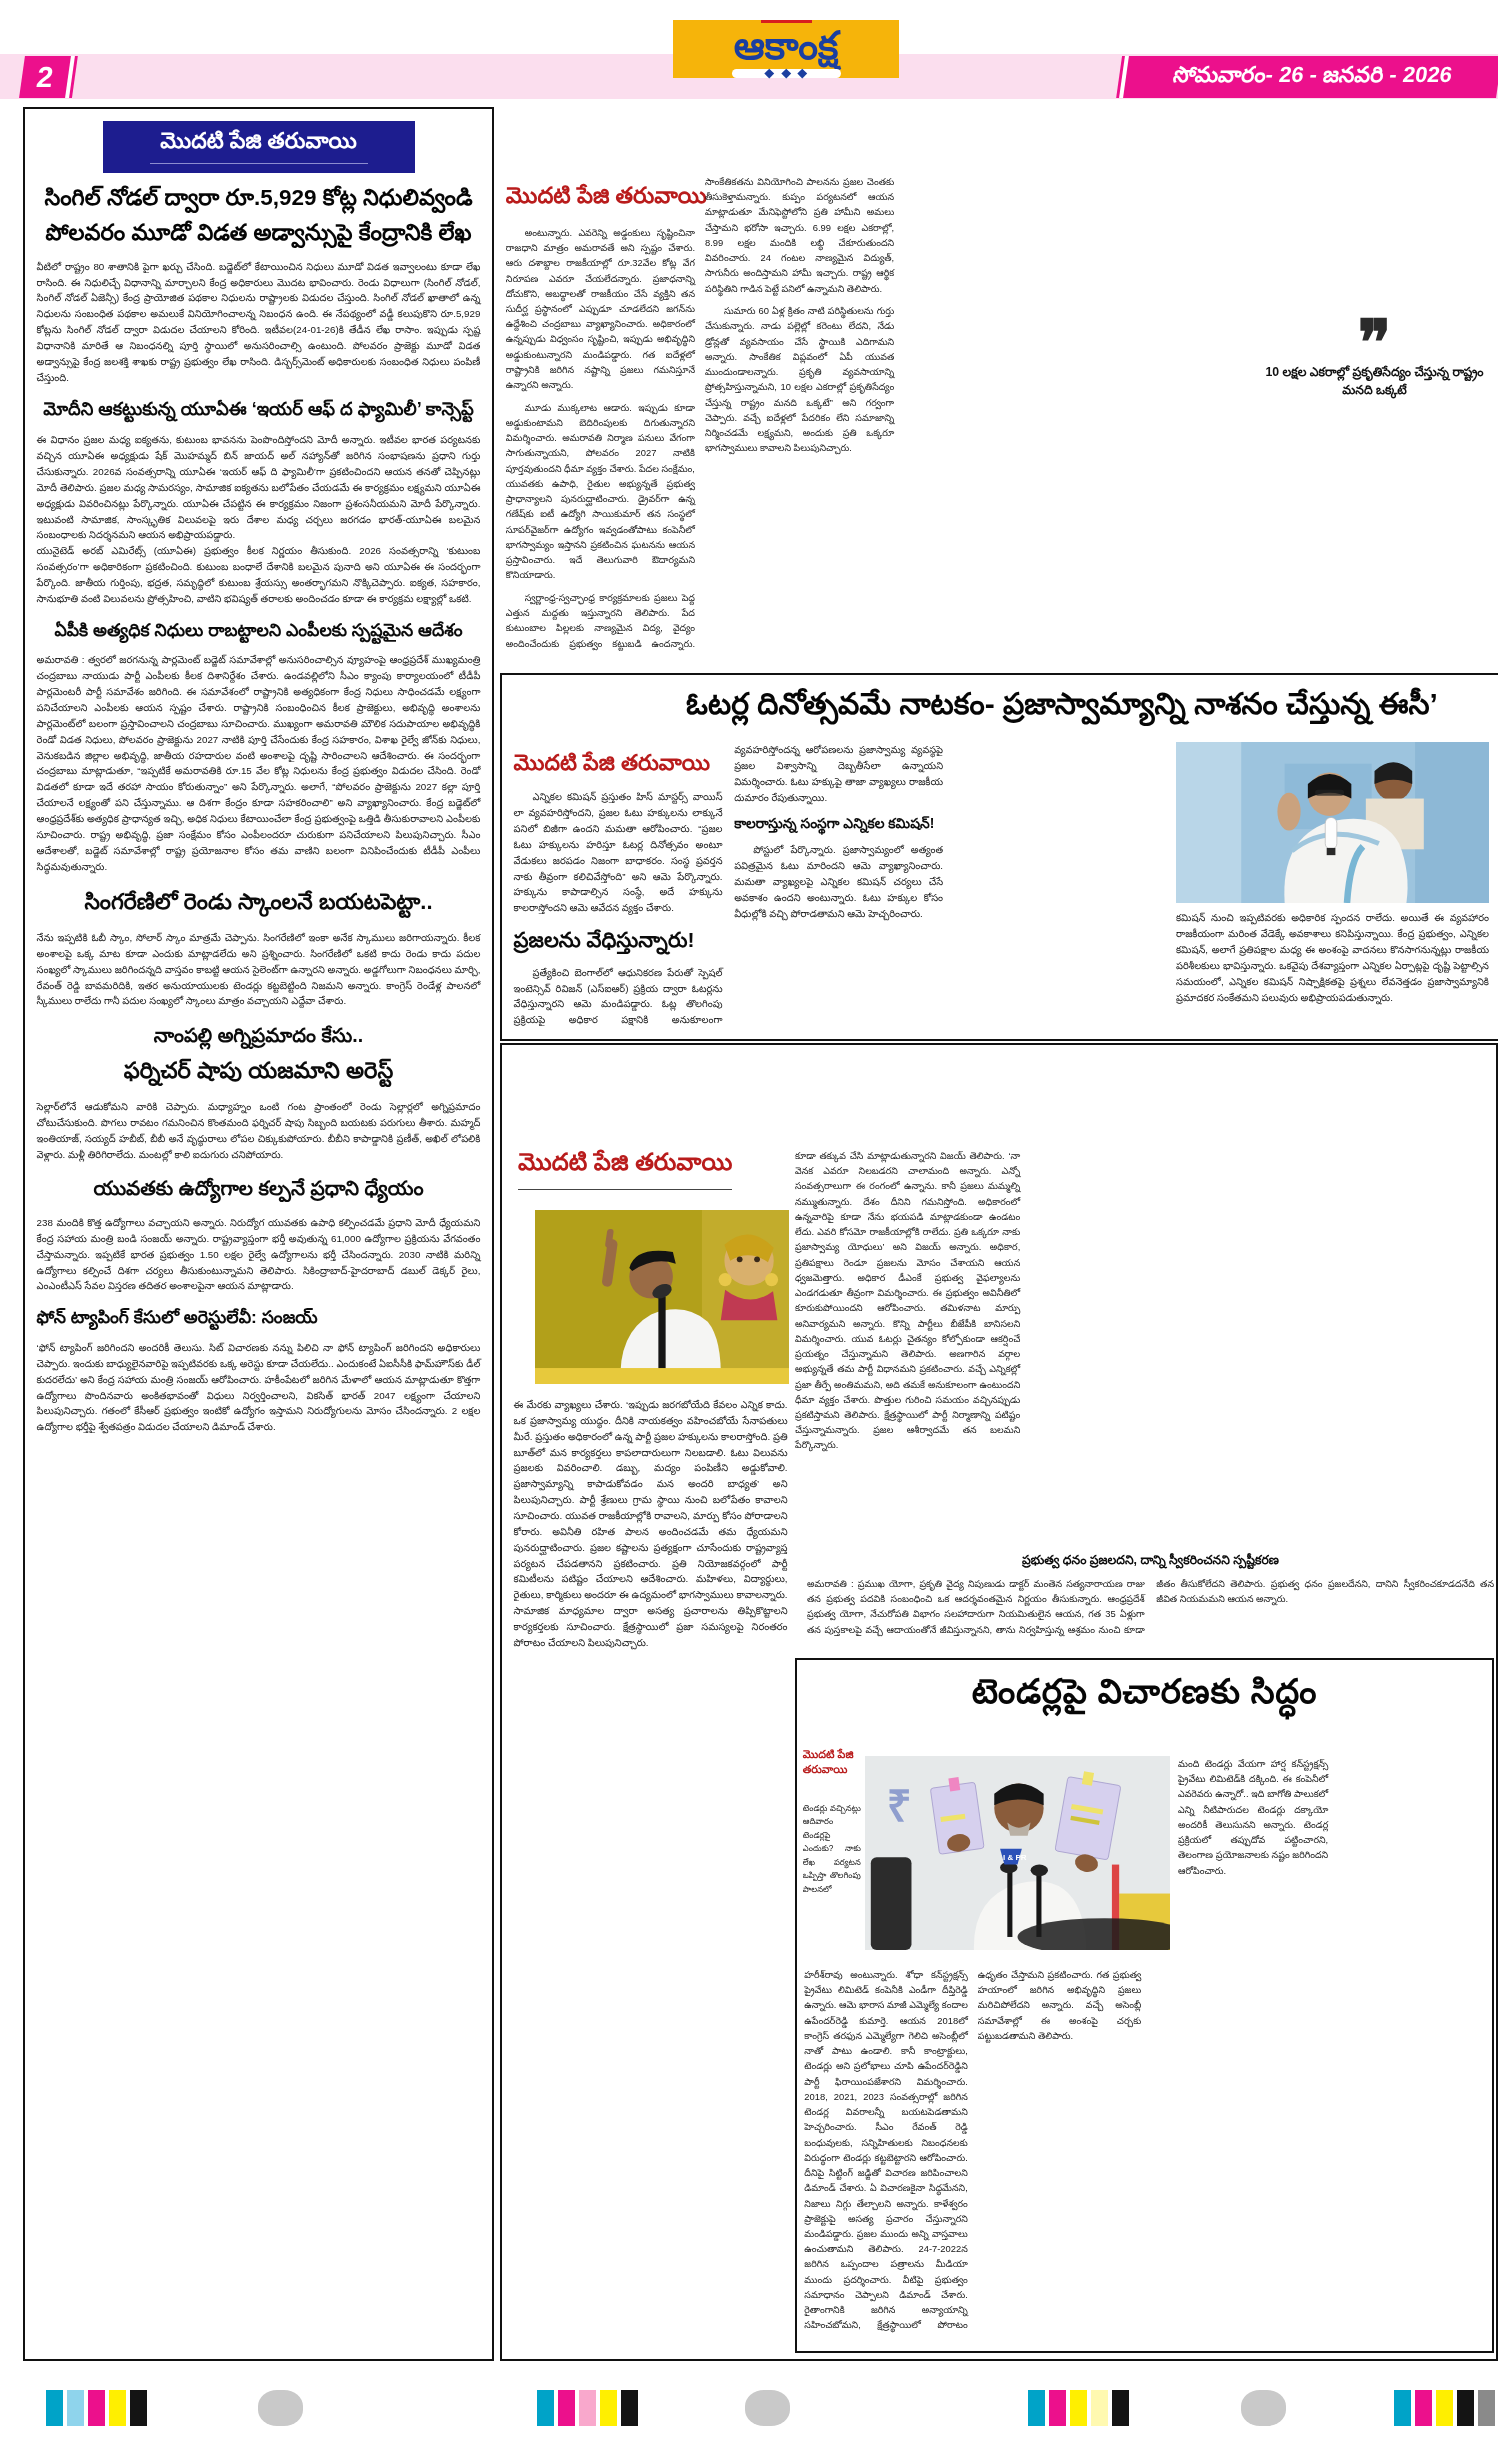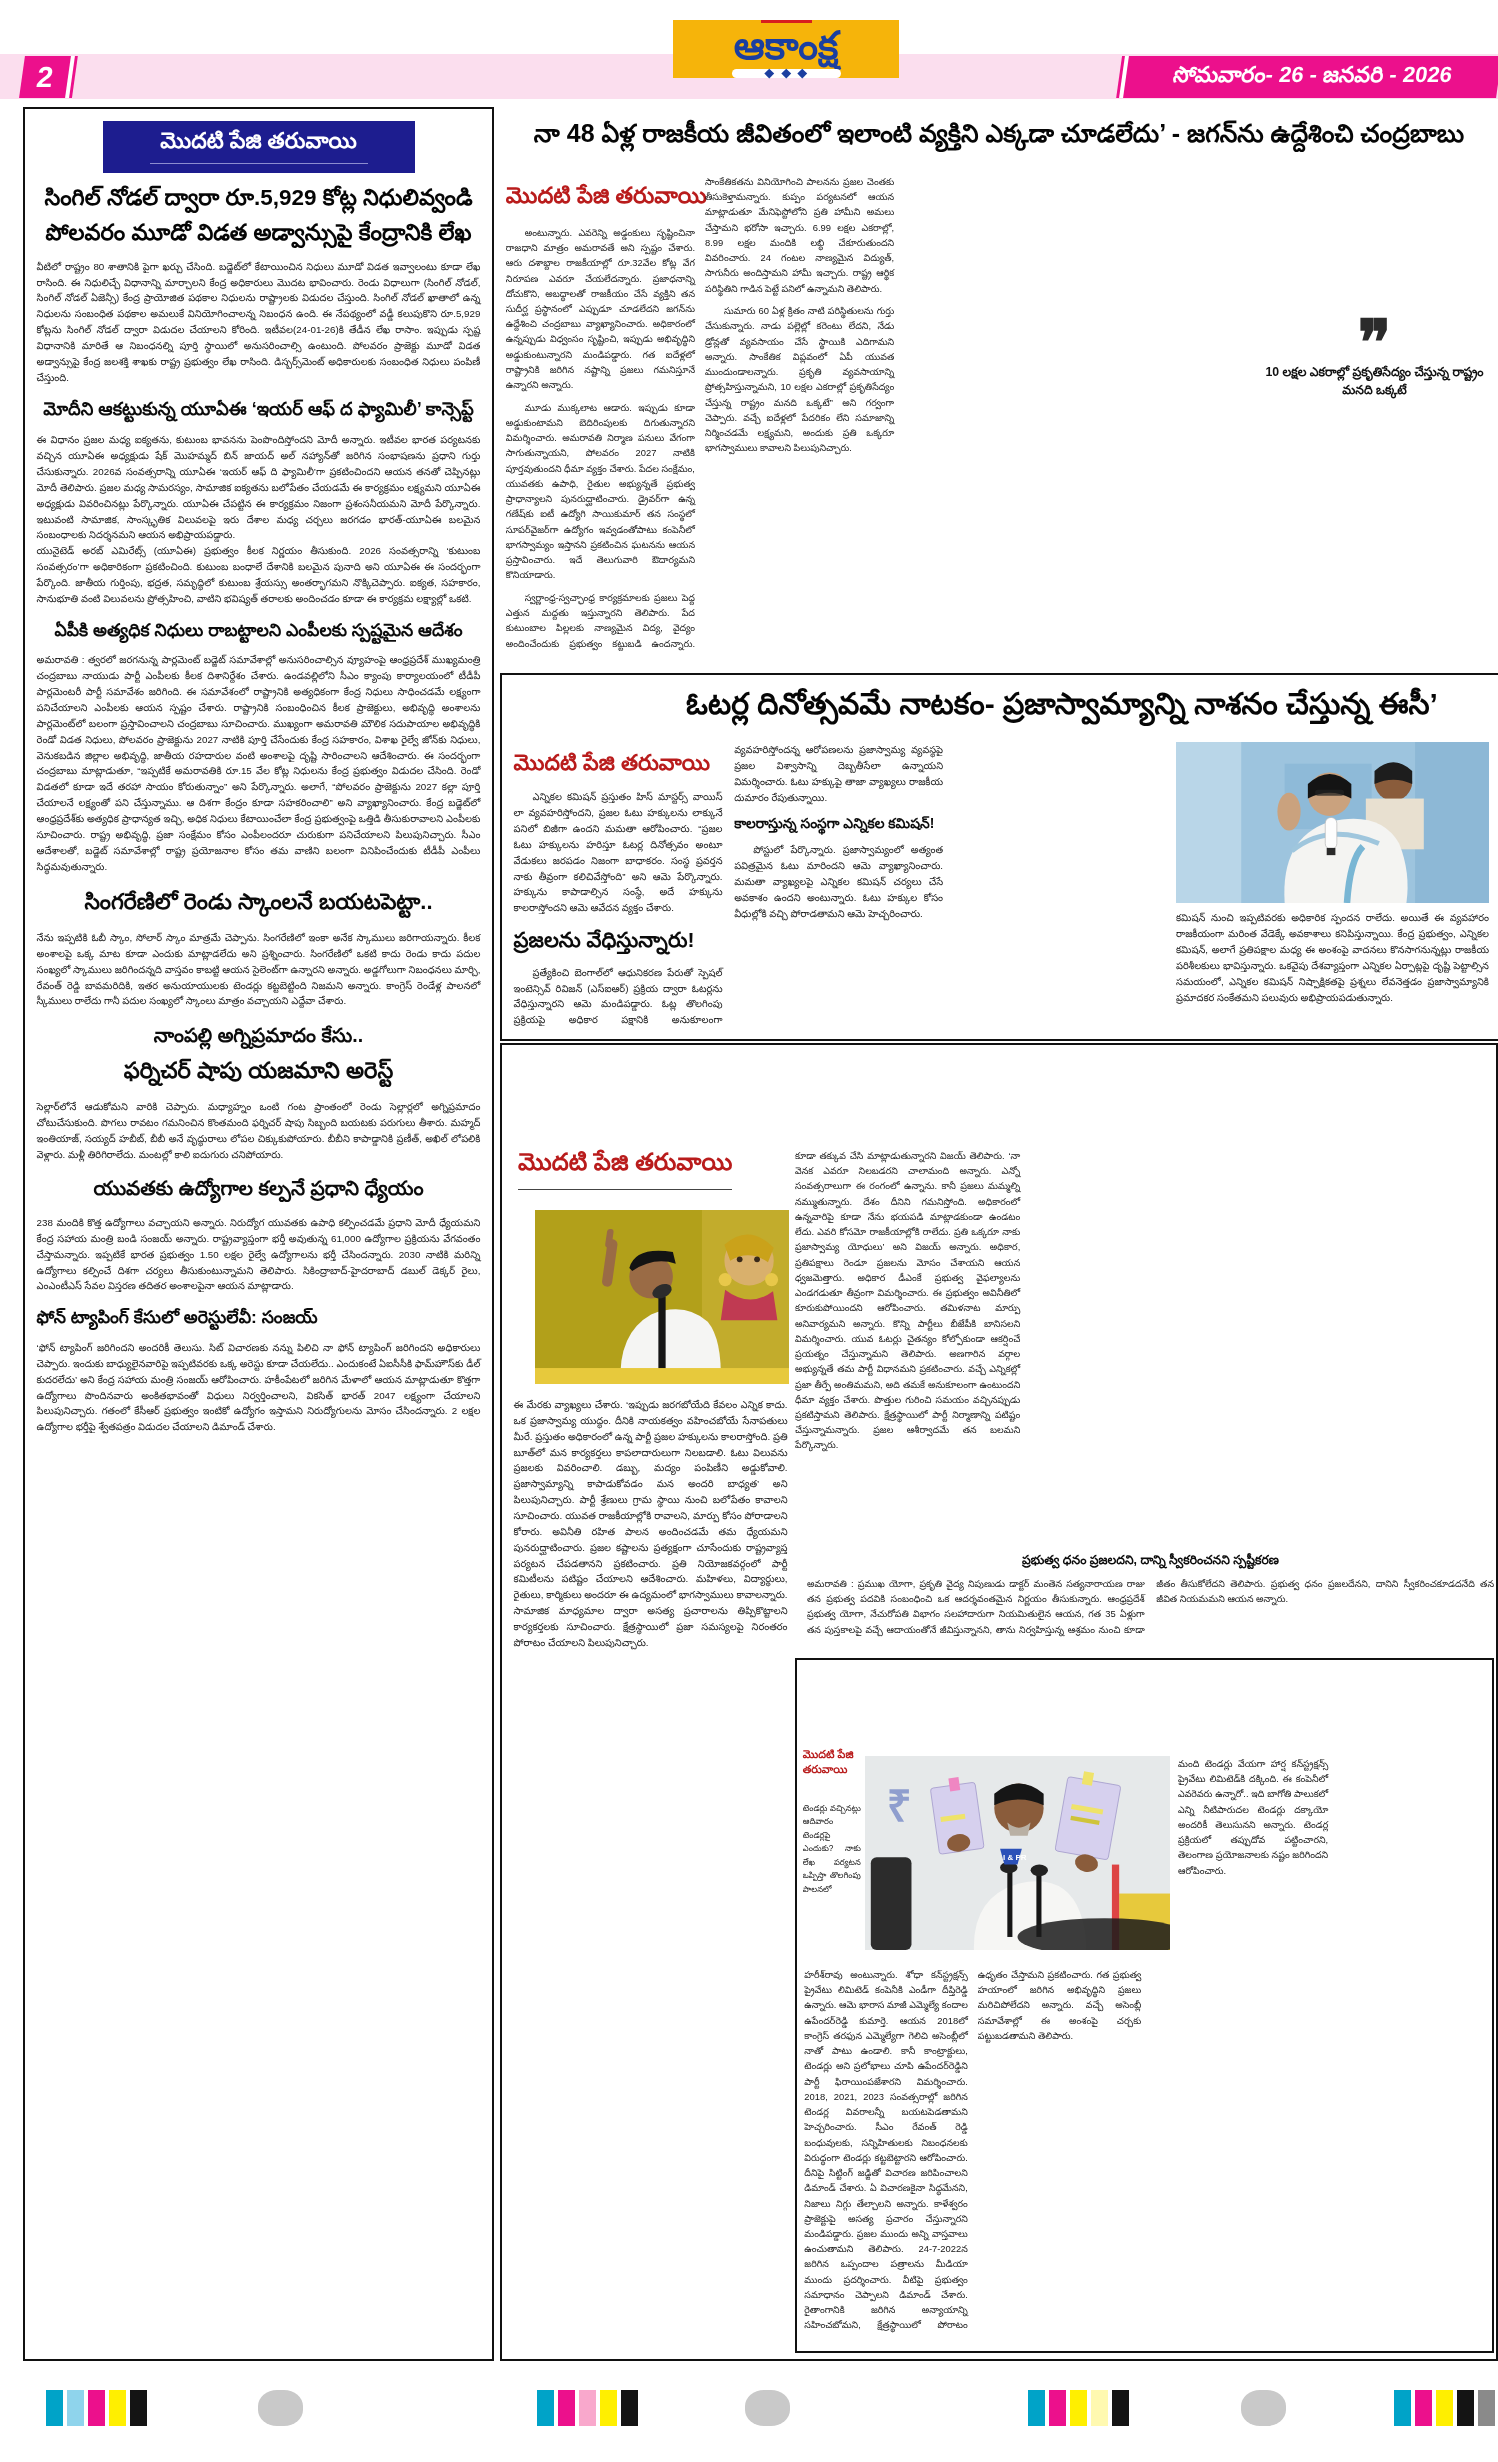--- a/index.html
+++ b/index.html
@@ -86,21 +86,20 @@
     <div class="sub" style="font-size:19.6px;text-align:center;margin:14.5px 0 4.4px 0;">నాంపల్లి అగ్నిప్రమాదం కేసు..</div>
     <div class="sub" style="font-size:22.5px;text-align:center;margin:7.3px 0 10px 0;">ఫర్నిచర్ షాపు యజమాని అరెస్ట్</div>
     <div class="body">సెల్లార్‌లోనే ఆడుకోమని వారికి చెప్పారు. మధ్యాహ్నం ఒంటి గంట ప్రాంతంలో రెండు సెల్లార్లలో అగ్నిప్రమాదం చోటుచేసుకుంది. పొగలు రావటం గమనించిన కొంతమంది ఫర్నిచర్ షాపు సిబ్బంది బయటకు పరుగులు తీశారు. మహ్మద్ ఇంతియాజ్, సయ్యద్ హబీబ్, బీబీ అనే వృద్ధురాలు లోపల చిక్కుకుపోయారు. బీబీని కాపాడ్డానికి ప్రణీత్, అఖిల్ లోపలికి వెళ్లారు. మళ్లీ తిరిగిరాలేదు. మంటల్లో కాలి ఐదుగురు చనిపోయారు.</div>
     <div class="sub" style="font-size:20px;text-align:center;margin:14.5px 0 10px 0;">యువతకు ఉద్యోగాల కల్పనే ప్రధాని ధ్యేయం</div>
     <div class="body">238 మందికి కొత్త ఉద్యోగాలు వచ్చాయని అన్నారు. నిరుద్యోగ యువతకు ఉపాధి కల్పించడమే ప్రధాని మోదీ ధ్యేయమని కేంద్ర సహాయ మంత్రి బండి సంజయ్ అన్నారు. రాష్ట్రవ్యాప్తంగా భర్తీ అవుతున్న 61,000 ఉద్యోగాల ప్రక్రియను వేగవంతం చేస్తామన్నారు. ఇప్పటికే భారత ప్రభుత్వం 1.50 లక్షల రైల్వే ఉద్యోగాలను భర్తీ చేసిందన్నారు. 2030 నాటికి మరిన్ని ఉద్యోగాలు కల్పించే దిశగా చర్యలు తీసుకుంటున్నామని తెలిపారు. సికింద్రాబాద్-హైదరాబాద్ డబుల్ డెక్కర్ రైలు, ఎంఎంటీఎస్ సేవల విస్తరణ తదితర అంశాలపైనా ఆయన మాట్లాడారు.</div>
     <div class="sub" style="font-size:17.4px;text-align:left;margin:13px 0 8.7px 0;">ఫోన్ ట్యాపింగ్ కేసులో అరెస్టులేవీ: సంజయ్</div>
     <div class="body">‘ఫోన్ ట్యాపింగ్ జరిగిందని అందరికీ తెలుసు. సిట్ విచారణకు నన్ను పిలిచి నా ఫోన్ ట్యాపింగ్ జరిగిందని అధికారులు చెప్పారు. ఇందుకు బాధ్యులైనవారిపై ఇప్పటివరకు ఒక్క అరెస్టు కూడా చేయలేదు.. ఎందుకంటే ఏఐసీసీకి ఫామ్‌హౌస్‌కు డీల్ కుదరలేదు’ అని కేంద్ర సహాయ మంత్రి సంజయ్ ఆరోపించారు. హకీంపేటలో జరిగిన మేళాలో ఆయన మాట్లాడుతూ కొత్తగా ఉద్యోగాలు పొందినవారు అంకితభావంతో విధులు నిర్వర్తించాలని, వికసిత్ భారత్ 2047 లక్ష్యంగా చేయాలని పిలుపునిచ్చారు. గతంలో కేసీఆర్ ప్రభుత్వం ఇంటికో ఉద్యోగం ఇస్తామని నిరుద్యోగులను మోసం చేసిందన్నారు. 2 లక్షల ఉద్యోగాల భర్తీపై శ్వేతపత్రం విడుదల చేయాలని డిమాండ్ చేశారు.</div>
   </div>
 
   <div class="abs" style="left:500px;top:107px;width:998px;height:560px;box-sizing:border-box;overflow:hidden;">
-    <div class="headline" style="font-size:25px;padding:10px 4.4px 2.9px 4.4px;">నా 48 ఏళ్ల రాజకీయ జీవితంలో ఇలాంటి వ్యక్తిని ఎక్కడా చూడలేదు’ - జగన్‌ను ఉద్దేశించి చంద్రబాబు</div>
     <div class="cols5 body" style="position:absolute;left:5.8px;top:67px;width:986px;height:484px;font-size:9.4px;">
       <div class="contlabel" style="font-size:22.5px;margin:4.4px 0 10px 0;">
         <span class="r">మొదటి పేజి</span>
         <span class="k">తరువాయి</span>
       </div>
       <p>అంటున్నారు. ఎవరెన్ని అడ్డంకులు సృష్టించినా రాజధాని మాత్రం అమరావతే అని స్పష్టం చేశారు. ఆరు దశాబ్దాల రాజకీయాల్లో రూ.32వేల కోట్ల వేగ నిరూపణ ఎవరూ చేయలేదన్నారు. ప్రజాధనాన్ని దోచుకొని, అబద్ధాలతో రాజకీయం చేసే వ్యక్తిని తన సుదీర్ఘ ప్రస్థానంలో ఎప్పుడూ చూడలేదని జగన్‌ను ఉద్దేశించి చంద్రబాబు వ్యాఖ్యానించారు. అధికారంలో ఉన్నప్పుడు విధ్వంసం సృష్టించి, ఇప్పుడు అభివృద్ధిని అడ్డుకుంటున్నారని మండిపడ్డారు. గత ఐదేళ్లలో రాష్ట్రానికి జరిగిన నష్టాన్ని ప్రజలు గమనిస్తూనే ఉన్నారని అన్నారు.</p>
       <p>మూడు ముక్కలాట ఆడారు. ఇప్పుడు కూడా అడ్డుకుంటామని బెదిరింపులకు దిగుతున్నారని విమర్శించారు. అమరావతి నిర్మాణ పనులు వేగంగా సాగుతున్నాయని, పోలవరం 2027 నాటికి పూర్తవుతుందని ధీమా వ్యక్తం చేశారు. పేదల సంక్షేమం, యువతకు ఉపాధి, రైతుల అభ్యున్నతే ప్రభుత్వ ప్రాధాన్యాలని పునరుద్ఘాటించారు. డ్రైవర్‌గా ఉన్న గణేష్‌కు ఐటీ ఉద్యోగి సాయికుమార్ తన సంస్థలో సూపర్‌వైజర్‌గా ఉద్యోగం ఇవ్వడంతోపాటు కంపెనీలో భాగస్వామ్యం ఇస్తానని ప్రకటించిన ఘటనను ఆయన ప్రస్తావించారు. ఇదే తెలుగువారి ఔదార్యమని కొనియాడారు.</p>
       <p>స్వర్ణాంధ్ర-స్వచ్ఛాంధ్ర కార్యక్రమాలకు ప్రజలు పెద్ద ఎత్తున మద్దతు ఇస్తున్నారని తెలిపారు. పేద కుటుంబాల పిల్లలకు నాణ్యమైన విద్య, వైద్యం అందించేందుకు ప్రభుత్వం కట్టుబడి ఉందన్నారు. సాంకేతికతను వినియోగించి పాలనను ప్రజల చెంతకు తీసుకెళ్తామన్నారు. కుప్పం పర్యటనలో ఆయన మాట్లాడుతూ మేనిఫెస్టోలోని ప్రతి హామీని అమలు చేస్తామని భరోసా ఇచ్చారు. 6.99 లక్షల ఎకరాల్లో, 8.99 లక్షల మందికి లబ్ధి చేకూరుతుందని వివరించారు. 24 గంటల నాణ్యమైన విద్యుత్, సాగునీరు అందిస్తామని హామీ ఇచ్చారు. రాష్ట్ర ఆర్థిక పరిస్థితిని గాడిన పెట్టే పనిలో ఉన్నామని తెలిపారు.</p>
       <p>సుమారు 60 ఏళ్ల క్రితం నాటి పరిస్థితులను గుర్తు చేసుకున్నారు. నాడు పల్లెల్లో కరెంటు లేదని, నేడు డ్రోన్లతో వ్యవసాయం చేసే స్థాయికి ఎదిగామని అన్నారు. సాంకేతిక విప్లవంలో ఏపీ యువత ముందుండాలన్నారు. ప్రకృతి వ్యవసాయాన్ని ప్రోత్సహిస్తున్నామని, 10 లక్షల ఎకరాల్లో ప్రకృతిసేద్యం చేస్తున్న రాష్ట్రం మనది ఒక్కటే” అని గర్వంగా చెప్పారు. వచ్చే ఐదేళ్లలో పేదరికం లేని సమాజాన్ని నిర్మించడమే లక్ష్యమని, అందుకు ప్రతి ఒక్కరూ భాగస్వాములు కావాలని పిలుపునిచ్చారు.</p>
     </div>
@@ -180,20 +179,21 @@
     <div class="body abs" style="left:11.6px;top:352px;width:274px;height:951px;font-size:9.8px;">ఈ మేరకు వ్యాఖ్యలు చేశారు. ‘ఇప్పుడు జరగబోయేది కేవలం ఎన్నిక కాదు. ఒక ప్రజాస్వామ్య యుద్ధం. దీనికి నాయకత్వం వహించబోయే సేనాపతులు మీరే. ప్రస్తుతం అధికారంలో ఉన్న పార్టీ ప్రజల హక్కులను కాలరాస్తోంది. ప్రతి బూత్‌లో మన కార్యకర్తలు కాపలాదారులుగా నిలబడాలి. ఓటు విలువను ప్రజలకు వివరించాలి. డబ్బు, మద్యం పంపిణీని అడ్డుకోవాలి. ప్రజాస్వామ్యాన్ని కాపాడుకోవడం మన అందరి బాధ్యత’ అని పిలుపునిచ్చారు. పార్టీ శ్రేణులు గ్రామ స్థాయి నుంచి బలోపేతం కావాలని సూచించారు. యువత రాజకీయాల్లోకి రావాలని, మార్పు కోసం పోరాడాలని కోరారు. అవినీతి రహిత పాలన అందించడమే తమ ధ్యేయమని పునరుద్ఘాటించారు. ప్రజల కష్టాలను ప్రత్యక్షంగా చూసేందుకు రాష్ట్రవ్యాప్త పర్యటన చేపడతానని ప్రకటించారు. ప్రతి నియోజకవర్గంలో పార్టీ కమిటీలను పటిష్టం చేయాలని ఆదేశించారు. మహిళలు, విద్యార్థులు, రైతులు, కార్మికులు అందరూ ఈ ఉద్యమంలో భాగస్వాములు కావాలన్నారు. సామాజిక మాధ్యమాల ద్వారా అసత్య ప్రచారాలను తిప్పికొట్టాలని కార్యకర్తలకు సూచించారు. క్షేత్రస్థాయిలో ప్రజా సమస్యలపై నిరంతరం పోరాటం చేయాలని పిలుపునిచ్చారు.</div>
 
     <div class="cols3 body abs" style="left:293px;top:103px;width:699px;height:397px;font-size:9.4px;">కూడా తక్కువ చేసి మాట్లాడుతున్నారని విజయ్ తెలిపారు. ‘నా వెనక ఎవరూ నిలబడరని చాలామంది అన్నారు. ఎన్నో సంవత్సరాలుగా ఈ రంగంలో ఉన్నాను. కానీ ప్రజలు మమ్మల్ని నమ్ముతున్నారు. దేశం దీనిని గమనిస్తోంది. అధికారంలో ఉన్నవారిపై కూడా నేను భయపడి మాట్లాడకుండా ఉండటం లేదు. ఎవరి కోసమో రాజకీయాల్లోకి రాలేదు. ప్రతి ఒక్కరూ నాకు ప్రజాస్వామ్య యోధులు’ అని విజయ్ అన్నారు. అధికార, ప్రతిపక్షాలు రెండూ ప్రజలను మోసం చేశాయని ఆయన ధ్వజమెత్తారు. అధికార డీఎంకే ప్రభుత్వ వైఫల్యాలను ఎండగడుతూ తీవ్రంగా విమర్శించారు. ఈ ప్రభుత్వం అవినీతిలో కూరుకుపోయిందని ఆరోపించారు. తమిళనాట మార్పు అనివార్యమని అన్నారు. కొన్ని పార్టీలు బీజేపీకి బానిసలని విమర్శించారు. యువ ఓటర్లు చైతన్యం కోల్పోకుండా ఆకర్షించే ప్రయత్నం చేస్తున్నామని తెలిపారు. అణగారిన వర్గాల అభ్యున్నతే తమ పార్టీ విధానమని ప్రకటించారు. వచ్చే ఎన్నికల్లో ప్రజా తీర్పే అంతిమమని, అది తమకే అనుకూలంగా ఉంటుందని ధీమా వ్యక్తం చేశారు. పొత్తుల గురించి సమయం వచ్చినప్పుడు ప్రకటిస్తామని తెలిపారు. క్షేత్రస్థాయిలో పార్టీ నిర్మాణాన్ని పటిష్టం చేస్తున్నామన్నారు. ప్రజల ఆశీర్వాదమే తన బలమని పేర్కొన్నారు.</div>
 
     <div class="abs" style="left:305px;top:508px;width:687px;height:102px;">
       <div class="sub" style="font-size:12.3px;text-align:center;margin-bottom:5.8px;">ప్రభుత్వ ధనం ప్రజలదని, దాన్ని స్వీకరించనని స్పష్టీకరణ</div>
       <div class="cols2 body" style="height:75px;font-size:9.4px;">అమరావతి : ప్రముఖ యోగా, ప్రకృతి వైద్య నిపుణుడు డాక్టర్ మంతెన సత్యనారాయణ రాజు తన ప్రభుత్వ పదవికి సంబంధించి ఒక ఆదర్శవంతమైన నిర్ణయం తీసుకున్నారు. ఆంధ్రప్రదేశ్ ప్రభుత్వ యోగా, నేచురోపతి విభాగం సలహాదారుగా నియమితులైన ఆయన, గత 35 ఏళ్లుగా తన పుస్తకాలపై వచ్చే ఆదాయంతోనే జీవిస్తున్నానని, తాను నిర్వహిస్తున్న ఆశ్రమం నుంచి కూడా జీతం తీసుకోలేదని తెలిపారు. ప్రభుత్వ ధనం ప్రజలదేనని, దానిని స్వీకరించకూడదనేది తన జీవిత నియమమని ఆయన అన్నారు.</div>
     </div>
 
     <div class="abs art" style="left:293px;top:613px;width:699px;height:695px;box-sizing:border-box;overflow:hidden;">
+      <div class="headline" style="font-size:34px;padding-top:8.7px;letter-spacing:0.7px;">టెండర్లపై విచారణకు సిద్ధం</div>
       <div class="abs contlabel" style="left:5.8px;top:87px;width:61px;font-size:11px;white-space:normal;line-height:1.4;">
         <span class="r">మొదటి పేజి</span><br>
         <span class="k">తరువాయి</span>
       </div>
       <div class="body abs" style="left:5.8px;top:142px;width:58px;height:164px;font-size:8.3px;">టెండర్లు వచ్చినట్లు ఆదివారం టెండర్లపై ఎందుకు? నాకు లేఖ పర్యటన ఒప్పిస్తా తొలగింపు పాలనలో</div>
 
       <div class="abs photo" style="left:68px;top:96px;width:305px;height:194px;">
         <svg viewBox="0 0 420 268" preserveAspectRatio="none">
           <rect width="420" height="268" fill="#e6e9ea"></rect>
           <text x="30" y="90" font-size="60" fill="#3a56b4" opacity="0.5" font-weight="bold">₹</text>

